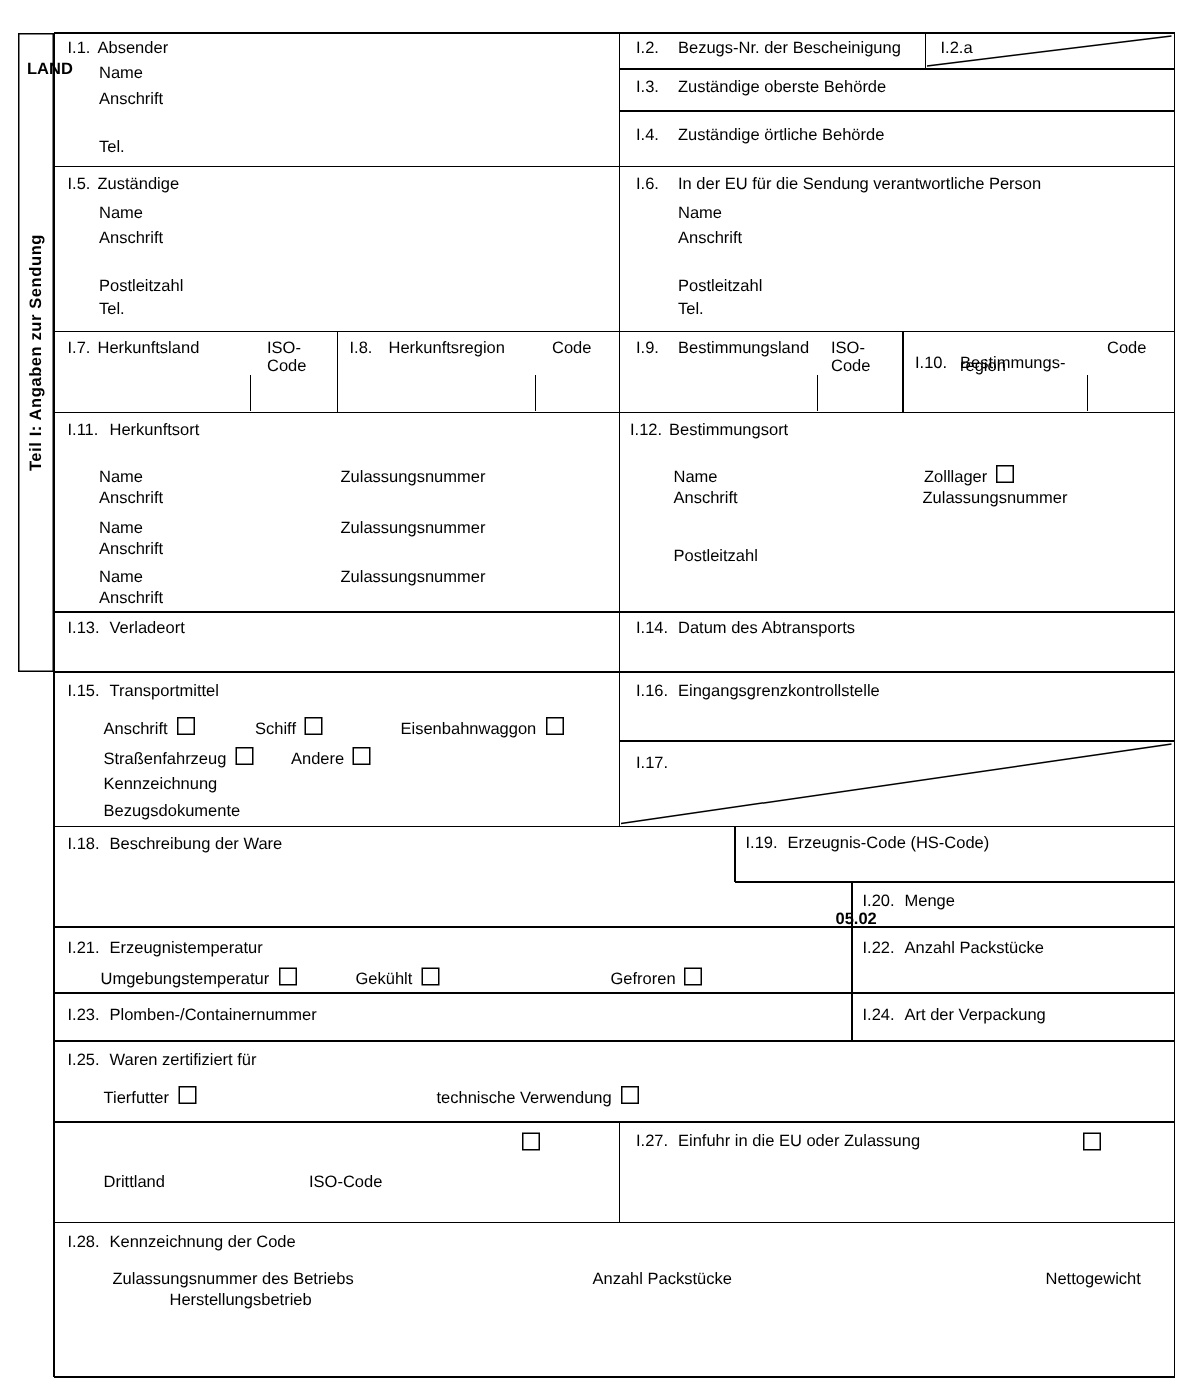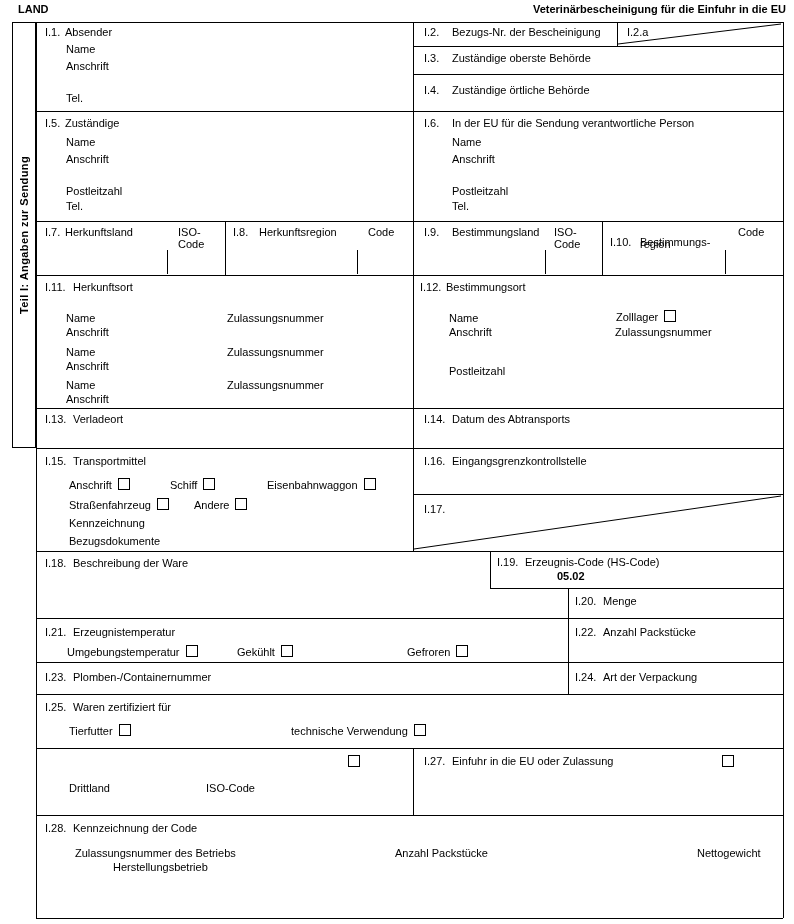--- a/index.html
+++ b/index.html
@@ -3,21 +3,21 @@
 <meta charset="utf-8">
 <style>
   html,body{margin:0;padding:0;background:#fff;}
   .page{
     position:relative;width:794px;height:924px;background:#fff;
     font-family:"Liberation Sans","DejaVu Sans",sans-serif;
     font-size:11px;color:#000;line-height:1.15;overflow:hidden;
   }
   svg.lines{position:absolute;left:0;top:0;pointer-events:none;}
   .t{position:absolute;white-space:nowrap;}
-  .b{font-weight:bold;}
+  .b{font-weight:bold;margin-top:37px;}
   .fno{display:inline-block;}
   .w20{width:20px;}
   .w26{width:26px;}
   .w28{width:28px;}
   .w30{width:30px;}
   .cb{
     display:inline-block;width:10px;height:10px;border:1px solid #000;
     background:#fff;vertical-align:-1px;margin-left:6px;
   }
   .sidebar{
@@ -73,21 +73,20 @@
       <line x1="725" y1="250" x2="725" y2="274"></line>
     </g>
 
     <g stroke="#000" stroke-width="1">
       <line x1="618" y1="44" x2="781" y2="24"></line>
       <line x1="414" y1="549" x2="781" y2="496"></line>
     </g>
   </svg>
 
   <div class="t b" style="left:18px;top:3px">LAND</div>
-  <div class="t b title" style="top:3px">Veterinärbescheinigung für die Einfuhr in die EU</div>
 
   <div class="sidebar">
     <span>Teil I: Angaben zur Sendung</span>
   </div>
 
   <div class="t" style="left:45px;top:26px"><span class="fno w20">I.1.</span><span>Absender</span></div>
   <div class="t" style="left:66px;top:43px">Name</div>
   <div class="t" style="left:66px;top:60px">Anschrift</div>
   <div class="t" style="left:66px;top:92px">Tel.</div>
 

